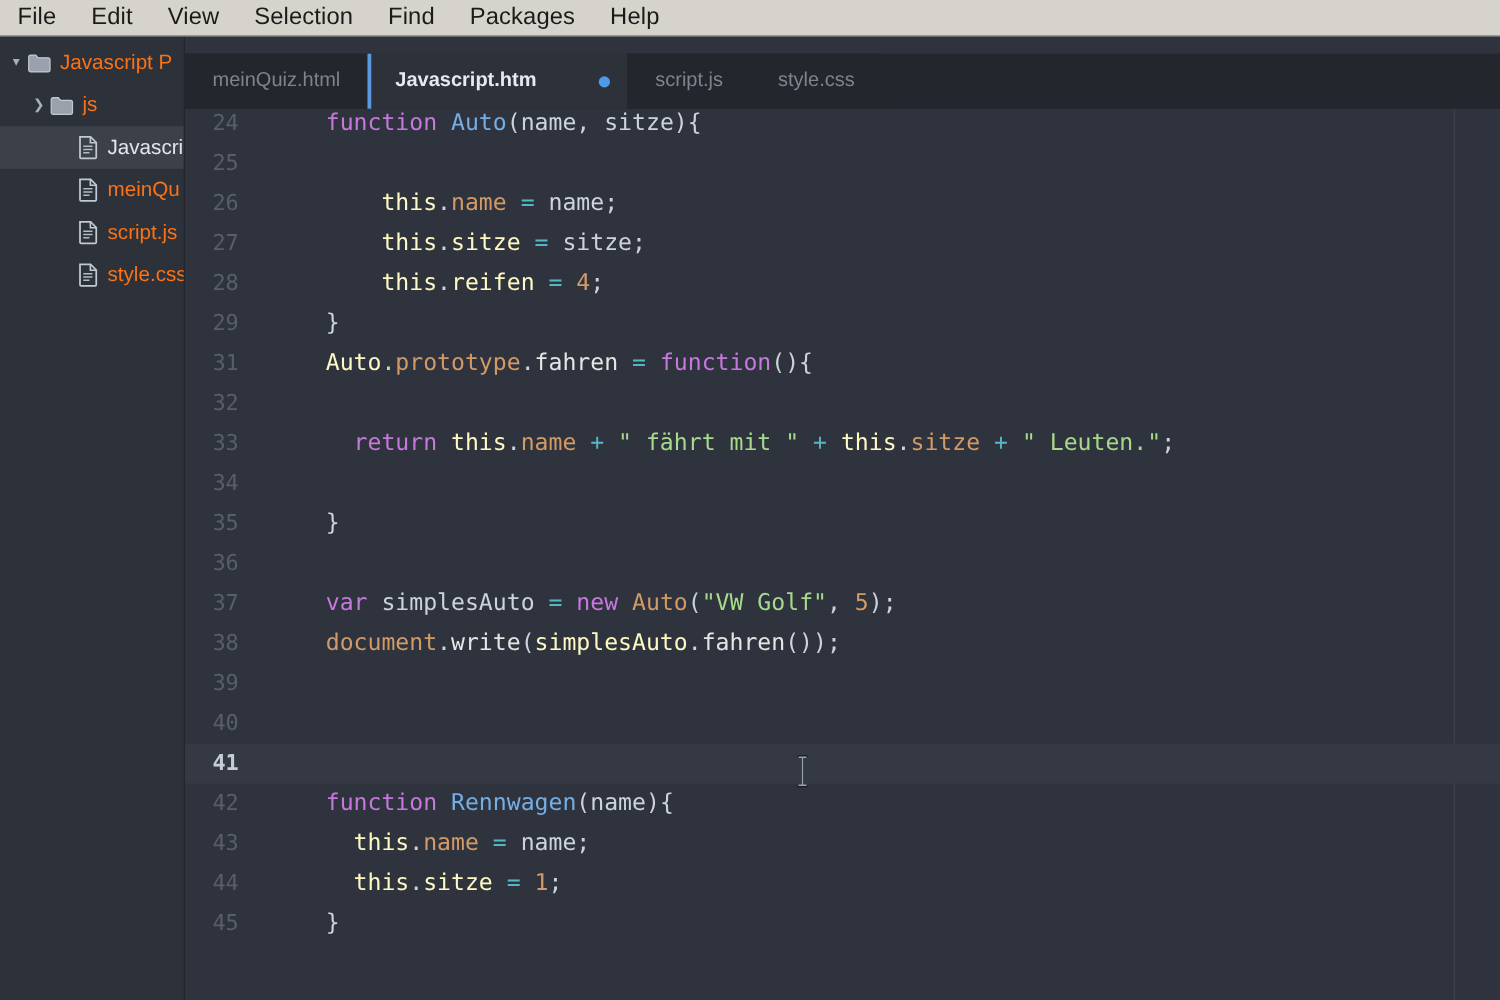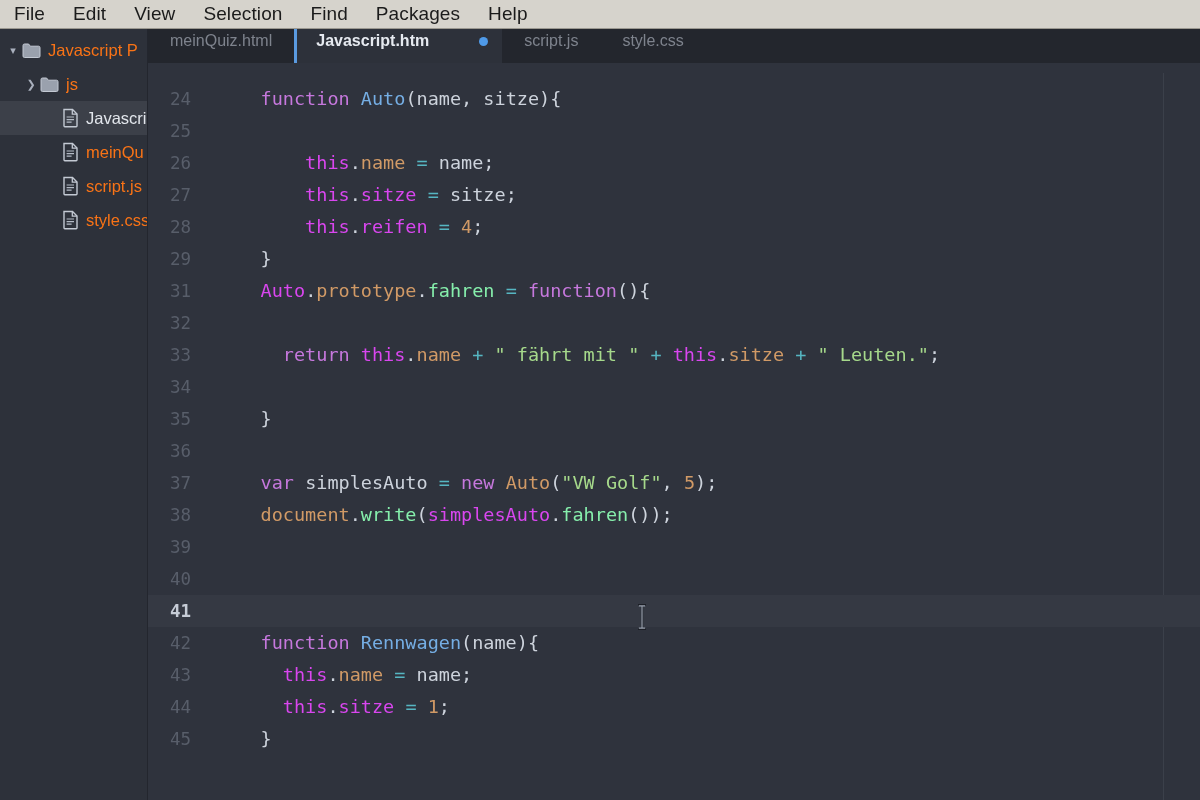--- a/index.html
+++ b/index.html
@@ -83,21 +83,21 @@
     font-family: "Liberation Sans", sans-serif;
   }
   .tree-row.selected .tree-label { color: #e2e6ec; }
   .ico { flex: 0 0 auto; display: block; }
   .indent-1 { padding-left: 22px; }
   .indent-2 { padding-left: 44px; }
 
   
   .tabbar {
     position: absolute;
-    top: 19px; left: 148px;
+    top: 43px; left: 148px;
     width: 1052px;
     height: 44px;
     background: #23262d;
     display: flex;
     align-items: stretch;
     z-index: 20;
   }
   .tab {
     position: relative;
     display: flex;
@@ -172,23 +172,23 @@
     font-size: 17.5px;
     user-select: none;
   }
   .line.active .ln { color: #c6ccd6; font-weight: bold; }
   .code { flex: 1 1 auto; padding-left: 16px; }
 
   
   .kw      { color: #c678dd; }   
   .fnname  { color: #75aee4; }   
   .param   { color: #cdd3dc; }   
-  .this    { color: #d946ef; }   
+  .this    { color: #fef9c3; }   
   .prop    { color: #d19a66; }   
-  .method  { color: #86efac; }   
+  .method  { color: #e5e5e5; }   
   .num     { color: #d19a66; }
   .str     { color: #a6d98b; }
   .op      { color: #56b6c2; }
   .punc    { color: #cdd3dc; }
   .cmt     { color: #6b7280; font-style: italic; }
 
   
   .ibeam {
     position: absolute;
     left: 488px;

